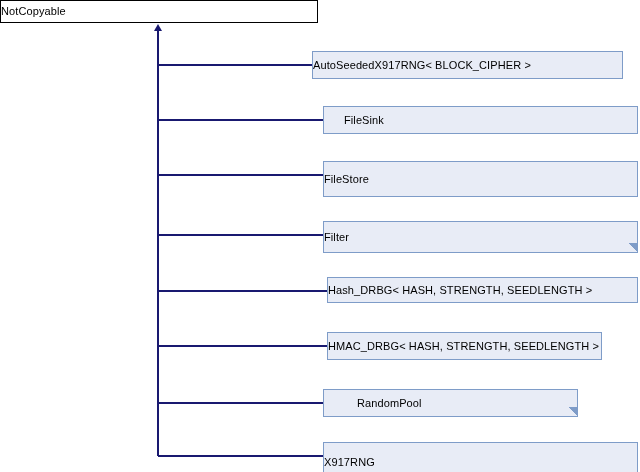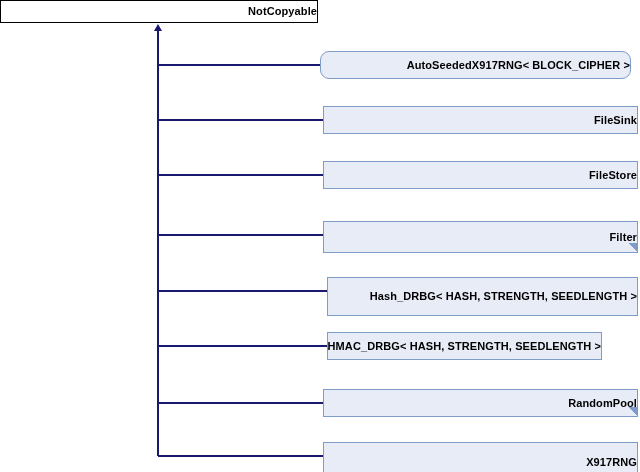--- a/index.html
+++ b/index.html
@@ -22,24 +22,23 @@
     top: 0;
     width: 640px;
     height: 472px;
     pointer-events: none;
   }
   .node {
     position: absolute;
     box-sizing: border-box;
     display: flex;
     align-items: center;
-    justify-content: flex-end;
+    justify-content: flex-start;
     overflow: hidden;
     white-space: nowrap;
-    font-weight: bold;
   }
   .node-root {
     background: #ffffff;
     border: 1px solid #000000;
     color: #000000;
     font-size: 11px;
   }
   .node-child {
     background: #e8ecf6;
     border: 1px solid #7e9cc8;
@@ -85,40 +84,40 @@
         <line x1="158" y1="403" x2="323" y2="403" stroke="#191970" stroke-width="1.6" shape-rendering="crispEdges"></line>
         <line x1="158" y1="456" x2="323" y2="456" stroke="#191970" stroke-width="1.6" shape-rendering="crispEdges"></line>
       </g>
   </svg>
 
   <div class="node node-root" style="left: 0px; top: 0px; width: 318px; height: 23px;">
     <span class="node-label">NotCopyable</span>
   </div>
 
   <div id="children-layer">
-      <div class="node node-child" style="left: 320px; top: 51px; width: 311px; height: 28px; border-radius: 9px;">
+      <div class="node node-child" style="left: 312px; top: 51px; width: 311px; height: 28px;">
         <span class="node-label">AutoSeededX917RNG&lt; BLOCK_CIPHER &gt;</span>
       </div>
       <div class="node node-child" style="left: 323px; top: 106px; width: 315px; height: 28px; padding-left: 20px;">
         <span class="node-label">FileSink</span>
       </div>
-      <div class="node node-child" style="left: 323px; top: 161px; width: 315px; height: 28px;">
+      <div class="node node-child" style="left: 323px; top: 161px; width: 315px; height: 36px;">
         <span class="node-label">FileStore</span>
       </div>
       <div class="node node-child" style="left: 323px; top: 221px; width: 315px; height: 32px;">
         <span class="node-label">Filter</span>
         <span class="fold"></span>
       </div>
-      <div class="node node-child" style="left: 327px; top: 277px; width: 311px; height: 39px;">
+      <div class="node node-child" style="left: 327px; top: 277px; width: 311px; height: 26px;">
         <span class="node-label">Hash_DRBG&lt; HASH, STRENGTH, SEEDLENGTH &gt;</span>
       </div>
       <div class="node node-child" style="left: 327px; top: 332px; width: 275px; height: 28px;">
         <span class="node-label">HMAC_DRBG&lt; HASH, STRENGTH, SEEDLENGTH &gt;</span>
       </div>
-      <div class="node node-child" style="left: 323px; top: 389px; width: 315px; height: 28px;">
+      <div class="node node-child" style="left: 323px; top: 389px; width: 255px; height: 28px; padding-left: 33px;">
         <span class="node-label">RandomPool</span>
         <span class="fold"></span>
       </div>
       <div class="node node-child" style="left: 323px; top: 442px; width: 315px; height: 40px;">
         <span class="node-label">X917RNG</span>
       </div>
     </div>
 
 </div>
 

